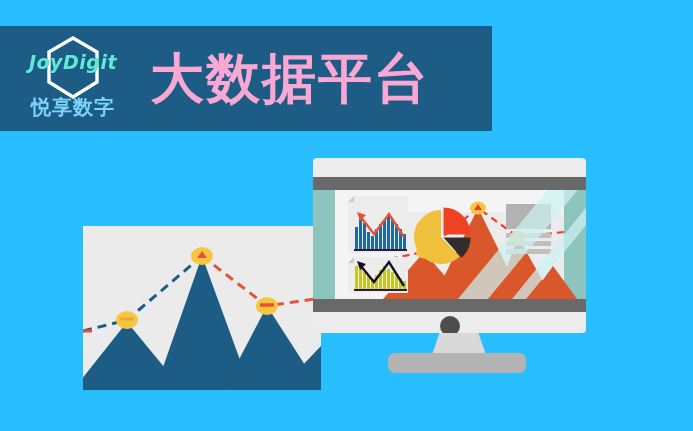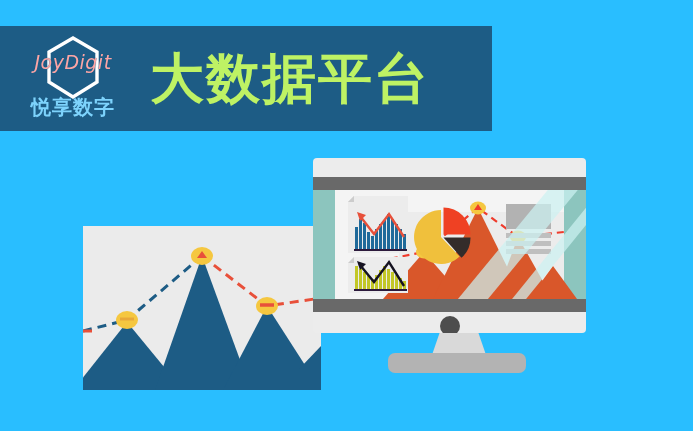--- a/index.html
+++ b/index.html
@@ -42,44 +42,44 @@
     top: 6px;
     width: 56px;
     height: 66px;
   }
   #logo-wordmark {
     position: absolute;
     left: 0;
     top: 24px;
     width: 118px;
     text-align: center;
-    color: #fca5a5;
+    color: #5eead4;
     font-size: 19px;
-    font-weight: normal;
+    font-weight: bold;
     font-style: italic;
     letter-spacing: 0.5px;
     font-family: "DejaVu Sans", sans-serif;
     text-shadow: 0 0 1px #1d5c85;
     line-height: 1;
   }
   #logo-sub {
     position: absolute;
     left: 0;
     top: 68px;
     width: 118px;
     text-align: center;
     color: #7dd3fc;
     font-size: 20px;
     font-weight: bold;
     letter-spacing: 1px;
     font-family: "DejaVu Sans", sans-serif;
     line-height: 1;
   }
   #banner-title {
-    color: #bef264;
+    color: #f9a8d4;
     font-size: 54px;
     font-weight: bold;
     letter-spacing: 2px;
     margin-left: 18px;
     line-height: 1;
     font-family: "DejaVu Sans", sans-serif;
   }
 
   
   #left-panel {

